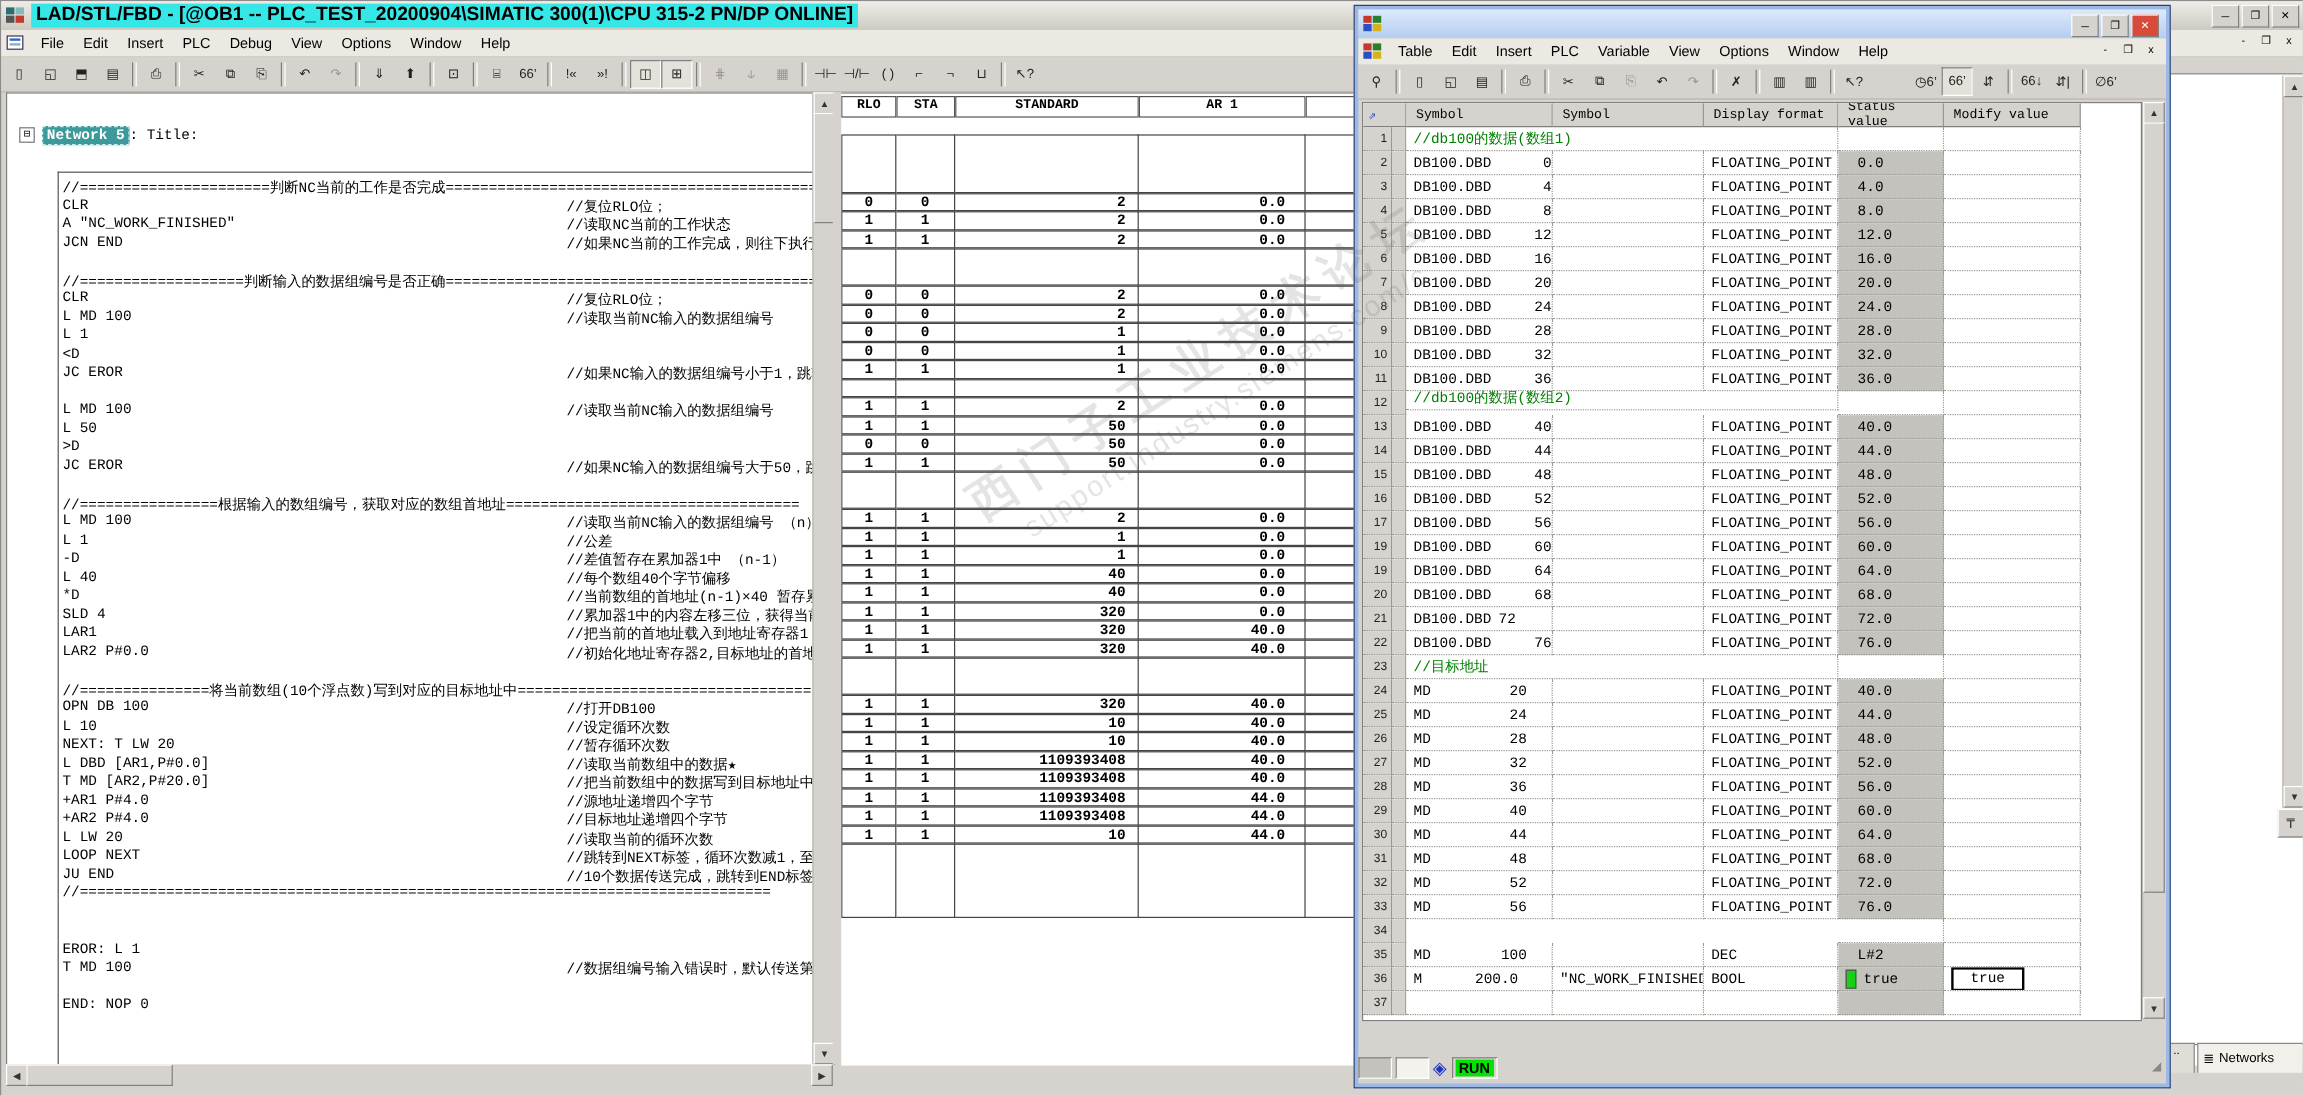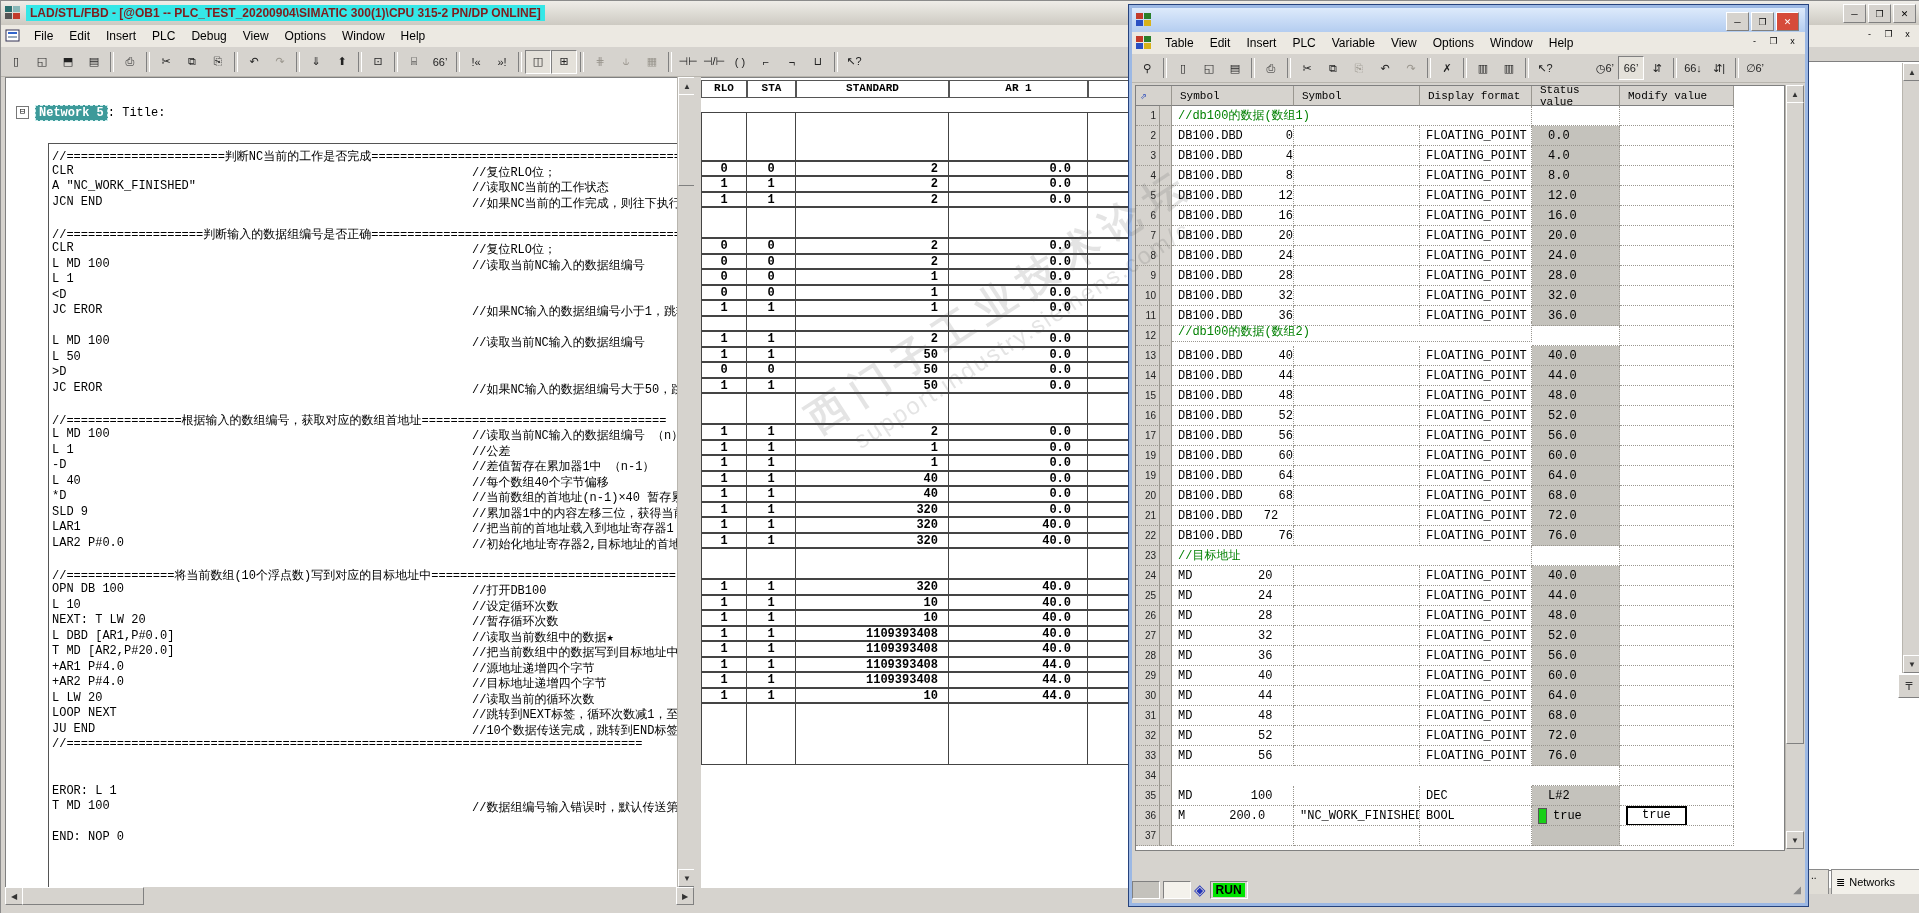--- a/index.html
+++ b/index.html
@@ -10,21 +10,21 @@
   .raised{border-top:1px solid #fff;border-left:1px solid #fff;border-right:1px solid #808080;border-bottom:1px solid #808080;background:#d6d3ce;}
   .tbtn{display:inline-flex;align-items:center;justify-content:center;width:24px;height:22px;margin:1px 0;font-size:11px;color:#222;background:#d6d3ce;border:1px solid #d6d3ce;}
   .tbtn.pressed{border-top:1px solid #808080;border-left:1px solid #808080;border-right:1px solid #fff;border-bottom:1px solid #fff;background:#e4e1da;}
   .tbtn.disabled{color:#9a968e;}
   .tsep{display:inline-block;width:2px;height:20px;margin:2px 3px;border-left:1px solid #808080;border-right:1px solid #fff;}
   .tgap{display:inline-block;width:34px;}
 
   
   #main-window{position:absolute;left:0;top:0;width:1919px;height:913px;background:#d6d3ce;border:1px solid #8b8b8b;}
   #main-titlebar{position:absolute;left:0;top:0;width:1919px;height:24px;background:linear-gradient(#efede8,#cdcac2);display:flex;align-items:center;padding-left:4px;box-sizing:border-box;}
-  .titletext-hl{background:#35e7e7;color:#7f1d1d;font-size:12px;font-weight:bold;padding:1px 4px;white-space:nowrap;}
+  .titletext-hl{background:#35e7e7;color:#000000;font-size:16px;font-weight:bold;padding:1px 4px;white-space:nowrap;}
   .winbtns{position:absolute;right:4px;top:3px;display:flex;gap:2px;}
   .winbtn{width:21px;height:17px;font-size:9px;display:flex;align-items:center;justify-content:center;color:#000;}
   .menubar{display:flex;align-items:center;font-size:12px;color:#000;}
   #main-menubar{position:absolute;left:0;top:24px;width:1919px;height:22px;background:#ece9e2;border-bottom:1px solid #b8b5ae;}
   .menu-item{padding:3px 8px;cursor:default;}
   #main-toolbar{position:absolute;left:0;top:46px;width:1919px;height:30px;background:#d6d3ce;border-bottom:1px solid #b8b5ae;display:flex;align-items:center;padding-left:2px;box-sizing:border-box;}
   .appicon{width:16px;height:14px;display:inline-block;margin-right:5px;}
 
   
   #code-pane{position:absolute;left:4px;top:76px;width:672px;height:810px;background:#fff;border-top:1px solid #808080;border-left:1px solid #808080;overflow:hidden;}
@@ -196,21 +196,21 @@
           <div class="codeline" style="top: 256px;"><span class="code">      L     MD   100</span><span class="cmt">//读取当前NC输入的数据组编号</span></div>
           <div class="codeline" style="top: 271.5px;"><span class="code">      L     50</span></div>
           <div class="codeline" style="top: 287px;"><span class="code">      &gt;D</span></div>
           <div class="codeline" style="top: 302.5px;"><span class="code">      JC    EROR</span><span class="cmt">//如果NC输入的数据组编号大于50，跳转到EROR标签；</span></div>
           <div class="codeline sep" style="top: 333.5px;">//================根据输入的数组编号，获取对应的数组首地址==================================</div>
           <div class="codeline" style="top: 349px;"><span class="code">      L     MD   100</span><span class="cmt">//读取当前NC输入的数据组编号 （n）</span></div>
           <div class="codeline" style="top: 364.5px;"><span class="code">      L     1</span><span class="cmt">//公差</span></div>
           <div class="codeline" style="top: 380px;"><span class="code">      -D</span><span class="cmt">//差值暂存在累加器1中 （n-1）</span></div>
           <div class="codeline" style="top: 395.5px;"><span class="code">      L     40</span><span class="cmt">//每个数组40个字节偏移</span></div>
           <div class="codeline" style="top: 411px;"><span class="code">      *D</span><span class="cmt">//当前数组的首地址(n-1)×40 暂存累加器1中</span></div>
-          <div class="codeline" style="top: 426.5px;"><span class="code">      SLD   9</span><span class="cmt">//累加器1中的内容左移三位，获得当前数组编号的字节首地址（</span></div>
+          <div class="codeline" style="top: 426.5px;"><span class="code">      SLD   4</span><span class="cmt">//累加器1中的内容左移三位，获得当前数组编号的字节首地址（</span></div>
           <div class="codeline" style="top: 442px;"><span class="code">      LAR1</span><span class="cmt">//把当前的首地址载入到地址寄存器1，源地址的首地址</span></div>
           <div class="codeline" style="top: 457.5px;"><span class="code">      LAR2  P#0.0</span><span class="cmt">//初始化地址寄存器2,目标地址的首地址</span></div>
           <div class="codeline sep" style="top: 488.5px;">//===============将当前数组(10个浮点数)写到对应的目标地址中==================================</div>
           <div class="codeline" style="top: 504px;"><span class="code">      OPN   DB   100</span><span class="cmt">//打开DB100</span></div>
           <div class="codeline" style="top: 519.5px;"><span class="code">      L     10</span><span class="cmt">//设定循环次数</span></div>
           <div class="codeline" style="top: 535px;"><span class="code">NEXT: T     LW    20</span><span class="cmt">//暂存循环次数</span></div>
           <div class="codeline" style="top: 550.5px;"><span class="code">      L     DBD [AR1,P#0.0]</span><span class="cmt">//读取当前数组中的数据★</span></div>
           <div class="codeline" style="top: 566px;"><span class="code">      T     MD [AR2,P#20.0]</span><span class="cmt">//把当前数组中的数据写到目标地址中★ MD20 ～MD56</span></div>
           <div class="codeline" style="top: 581.5px;"><span class="code">      +AR1  P#4.0</span><span class="cmt">//源地址递增四个字节</span></div>
           <div class="codeline" style="top: 597px;"><span class="code">      +AR2  P#4.0</span><span class="cmt">//目标地址递增四个字节</span></div>
@@ -810,21 +810,21 @@
         <div class="vt-cell" style="left: 158px; width: 126px; top: 400px; height: 20px;"></div>
         <div class="vt-cell" style="left: 284px; width: 112px; top: 400px; height: 20px;">FLOATING_POINT</div>
         <div class="vt-cell vt-status" style="left: 396px; width: 88px; top: 400px; height: 20px; padding-left: 16px;">
           <span>68.0</span>
         </div>
         <div class="vt-cell" style="left: 484px; width: 114px; top: 400px; height: 20px;"></div>
         <div class="vt-rownum" style="top: 420px; height: 20px; line-height: 20px;">21</div>
         <div class="vt-marker" style="top: 420px; height: 20px;"></div>
         <div class="vt-cell" style="left: 36px; width: 122px; top: 420px; height: 20px;">
           <span>DB100.DBD</span>
-          <span style="display: inline-block; width: 52px; text-align: center; margin-left: 6px;">72</span>
+          <span style="display: inline-block; width: 52px; text-align: left; margin-left: 6px;">72</span>
         </div>
         <div class="vt-cell" style="left: 158px; width: 126px; top: 420px; height: 20px;"></div>
         <div class="vt-cell" style="left: 284px; width: 112px; top: 420px; height: 20px;">FLOATING_POINT</div>
         <div class="vt-cell vt-status" style="left: 396px; width: 88px; top: 420px; height: 20px; padding-left: 16px;">
           <span>72.0</span>
         </div>
         <div class="vt-cell" style="left: 484px; width: 114px; top: 420px; height: 20px;"></div>
         <div class="vt-rownum" style="top: 440px; height: 20px; line-height: 20px;">22</div>
         <div class="vt-marker" style="top: 440px; height: 20px;"></div>
         <div class="vt-cell" style="left: 36px; width: 122px; top: 440px; height: 20px;">

